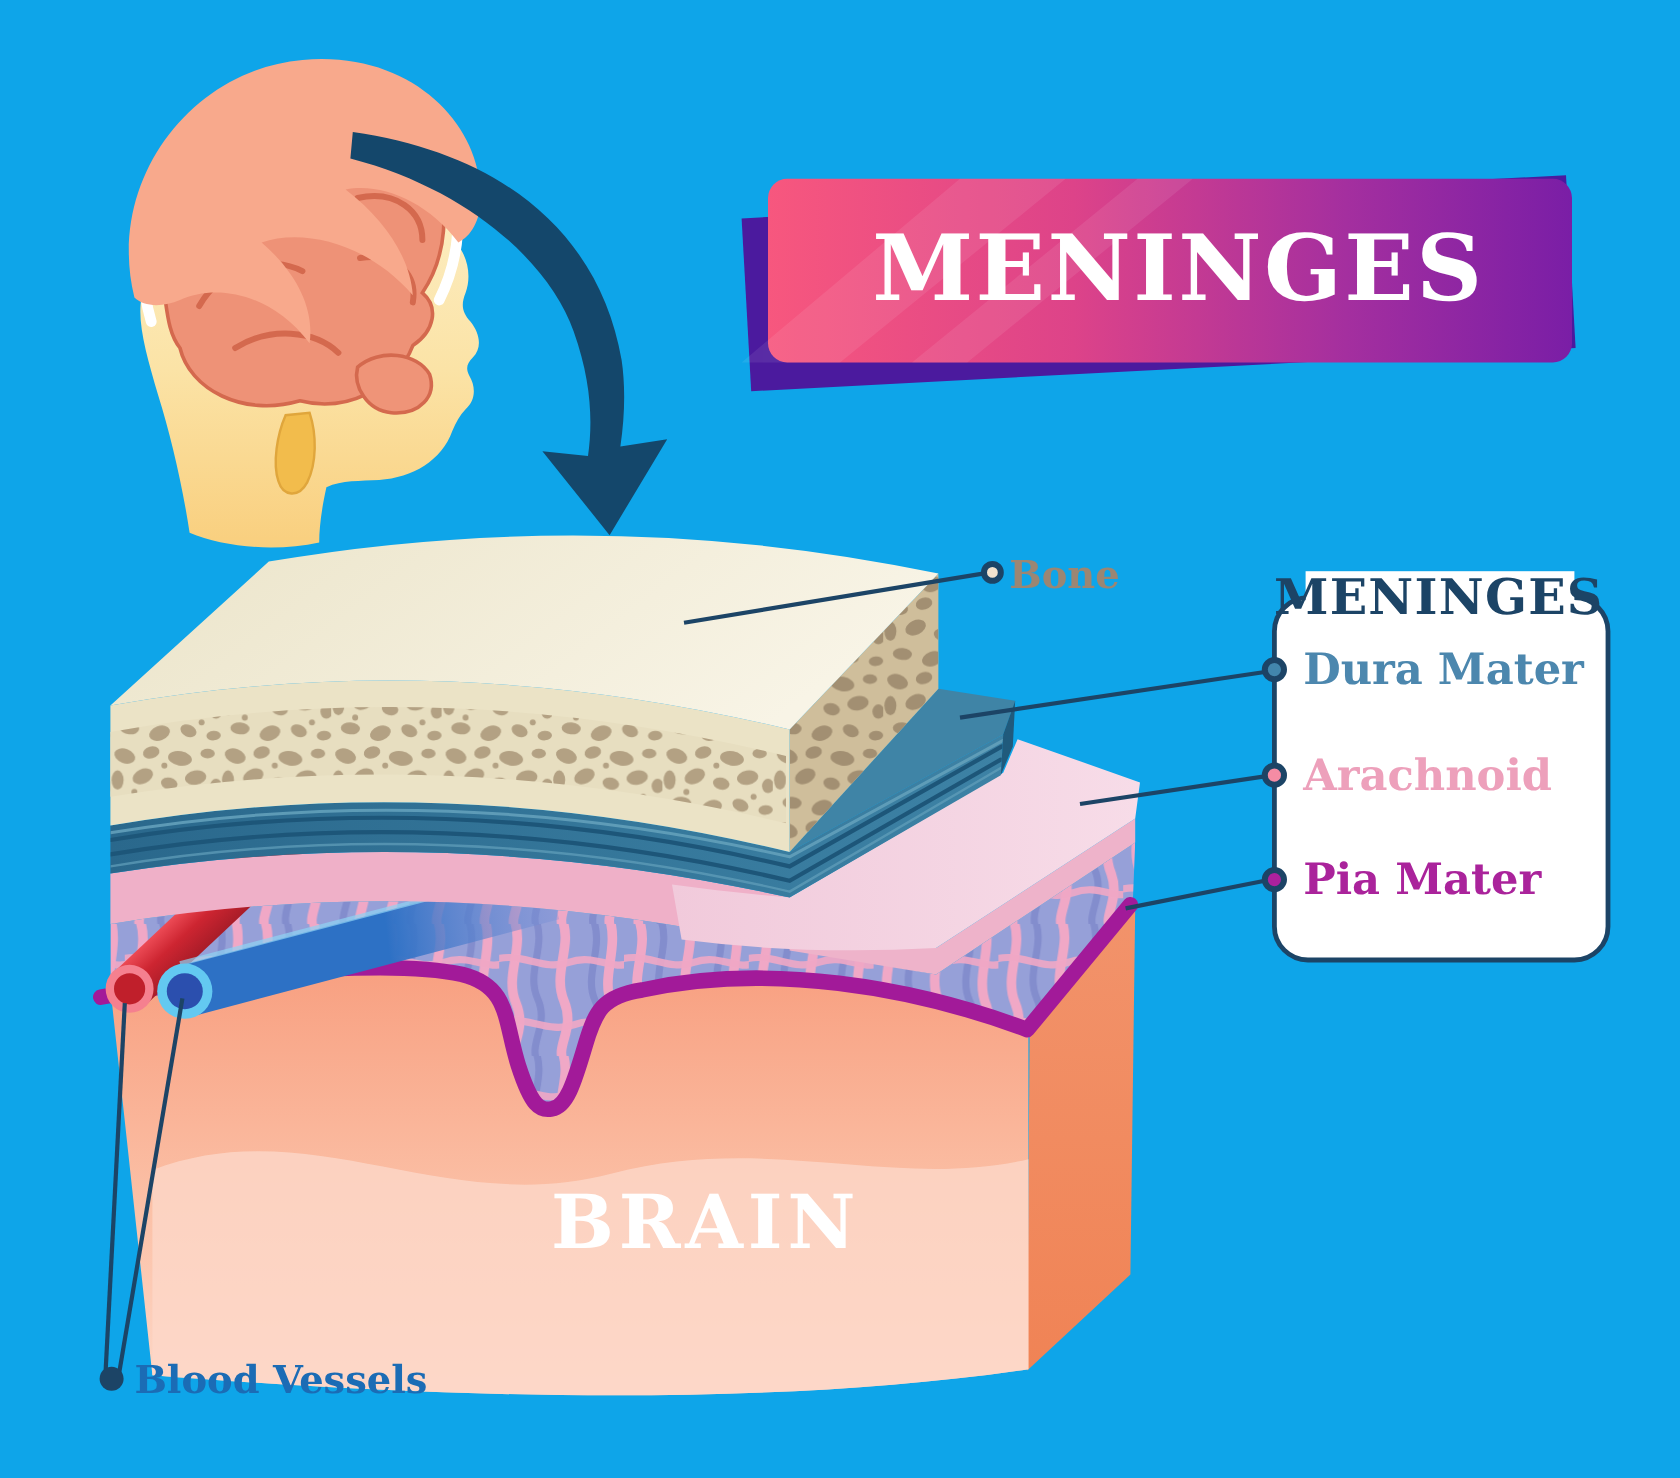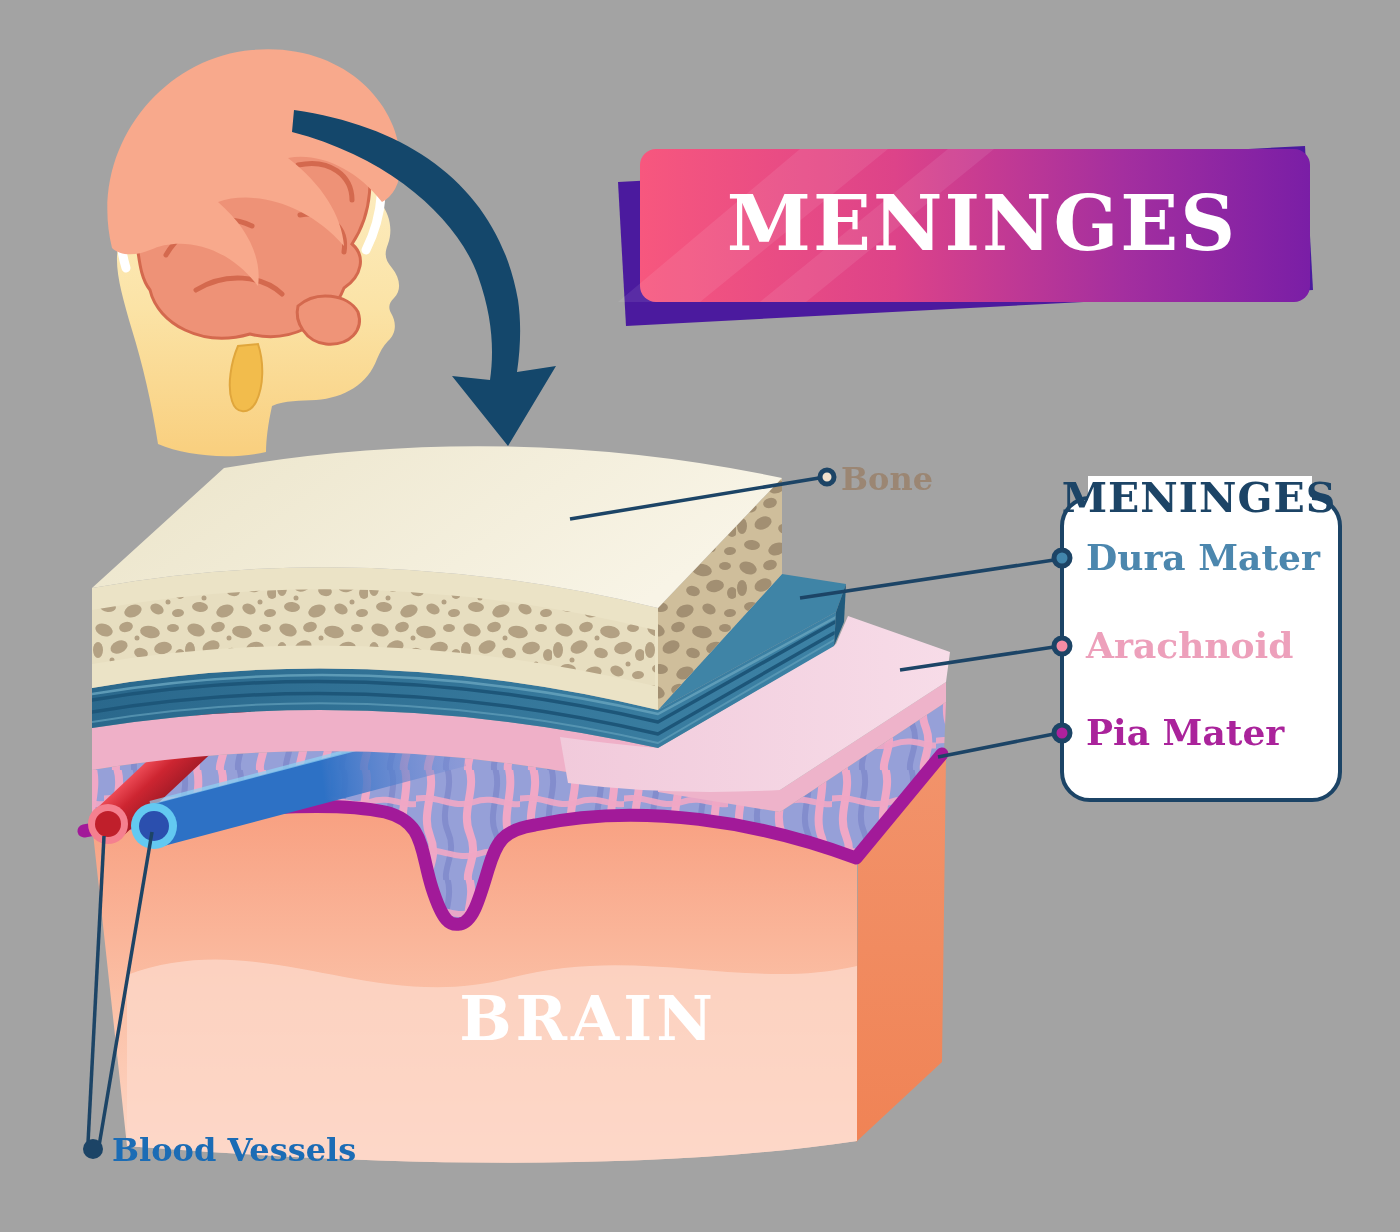--- a/index.html
+++ b/index.html
@@ -1,16 +1,16 @@
 <!DOCTYPE html>
 <html><head>
 <meta charset="utf-8">
 <style>
   html,body{margin:0;padding:0;background:#fff;}
-  #stage{position:relative;width:1400px;height:1232px;background:#a3a3a3;overflow:hidden;}
+  #stage{position:relative;width:1400px;height:1232px;background:#0ea5e9;overflow:hidden;}
   svg{position:absolute;left:0;top:0;}
   .t-serif{font-family:"DejaVu Serif","Liberation Serif",serif;font-weight:bold;}
   text{user-select:none;}
 </style>
 </head>
 <body>
 
 <div id="stage">
 <svg width="1400" height="1232" viewBox="0 0 1400 1232" xmlns="http://www.w3.org/2000/svg">
   <defs>

